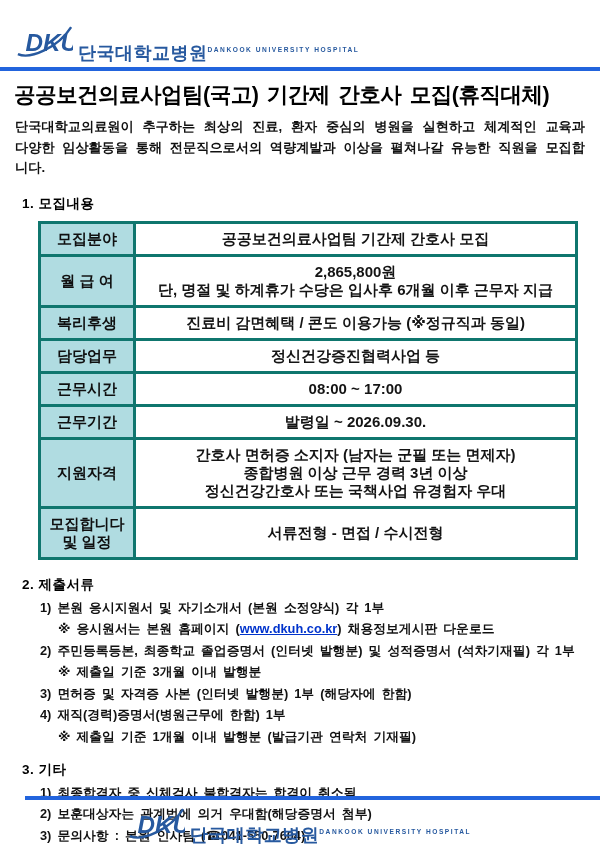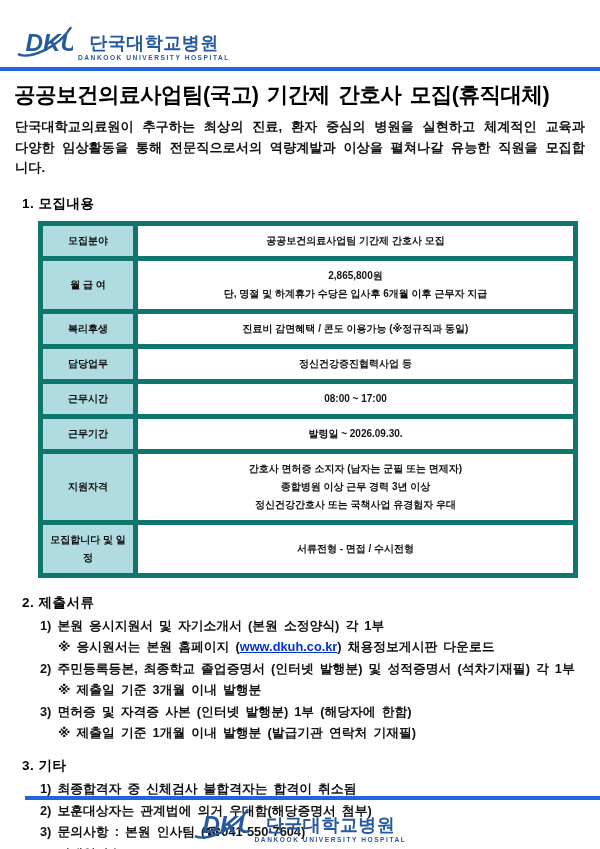--- a/index.html
+++ b/index.html
@@ -4,39 +4,39 @@
 <style>
   * { margin:0; padding:0; box-sizing:border-box; }
   html,body { background:#fff; }
   body { font-family:"Liberation Sans","DejaVu Sans",sans-serif; color:#1a1a1a; }
   .page { position:relative; width:600px; height:849px; background:#fff; overflow:hidden;border-radius:16px; }
 
   
   .header { padding:27px 0 0 17px; }
   .logo { display:flex; align-items:flex-end; gap:5px; height:36px; }
   .logo-mark { flex:0 0 auto; }
-  .logo-text { display:flex; flex-direction:column; line-height:1; padding-bottom:1px;align-items:center; }
+  .logo-text { display:flex; flex-direction:row; line-height:1; padding-bottom:1px; }
   .logo-ko { font-size:18px; font-weight:bold; color:#27599f; letter-spacing:0.5px; }
   .logo-en { font-size:6.6px; font-weight:bold; color:#27599f; letter-spacing:1.55px; margin-top:3px; }
   .rule { height:4px; background:#2264dd; margin-top:4px; }
   .rule-top { width:100%; }
 
   
   .doc-title { margin:9px 14px 0 14px; font-size:21.5px; font-weight:bold; color:#000;
                letter-spacing:-0.5px; word-spacing:3px; white-space:nowrap; }
   .doc-intro { margin:8px 15px 0 15px; font-size:13.2px; font-weight:700; line-height:20.5px;
                text-align:justify; word-spacing:3.5px; color:#111; }
 
   
   .sec-heading { margin:16px 0 0 22px; font-size:13.5px; font-weight:bold; color:#000; letter-spacing:0.5px; }
 
   
   table.recruit { margin:8px 0 0 38px; width:540px; border-collapse:collapse;
                   border:2px solid #3c3c3c; table-layout:fixed; }
-  table.recruit th, table.recruit td { border:5px solid #0f766e; font-size:10px;
+  table.recruit th, table.recruit td { border:3px solid #0f766e; font-size:15px;
                   text-align:center; vertical-align:middle; padding:6px 4px; line-height:18px; }
   table.recruit th { width:95px; background:#b0dce1; font-weight:600; color:#0f0f0f; }
   table.recruit td { font-weight:600; color:#141414; }
 
   
   .doc-list { margin-top:5px; }
   .doc-line { font-size:12.8px; font-weight:600; line-height:17px; margin-bottom:4.5px;
               word-spacing:2.5px; color:#111; }
   .indent1 { padding-left:40px; }
   .indent2 { padding-left:58px; }
@@ -128,20 +128,21 @@
       </tbody>
   </table>
 
   <div class="sec-heading">2. 제출서류</div>
   <div class="doc-list">
       <div class="doc-line indent1"><span>1) 본원 응시지원서 및 자기소개서 (본원 소정양식) 각 1부</span></div>
       <div class="doc-line indent2"><span>※ 응시원서는 본원 홈페이지 (</span><a href="#" class="doc-link">www.dkuh.co.kr</a><span>) 채용정보게시판 다운로드</span></div>
       <div class="doc-line indent1"><span>2) 주민등록등본, 최종학교 졸업증명서 (인터넷 발행분) 및 성적증명서 (석차기재필) 각 1부</span></div>
       <div class="doc-line indent2"><span>※ 제출일 기준 3개월 이내 발행분</span></div>
       <div class="doc-line indent1"><span>3) 면허증 및 자격증 사본 (인터넷 발행분) 1부 (해당자에 한함)</span></div>
+      <div class="doc-line indent1"><span>4) 재직(경력)증명서(병원근무에 한함) 1부</span></div>
       <div class="doc-line indent2"><span>※ 제출일 기준 1개월 이내 발행분 (발급기관 연락처 기재필)</span></div>
     </div>
 
   <div class="sec-heading">3. 기타</div>
   <div class="doc-list">
       <div class="doc-line indent1"><span>1) 최종합격자 중 신체검사 불합격자는 합격이 취소됨</span></div>
       <div class="doc-line indent1"><span>2) 보훈대상자는 관계법에 의거 우대함(해당증명서 첨부)</span></div>
       <div class="doc-line indent1"><span>3) 문의사항 : 본원 인사팀 (☎041-550-7604)</span></div>
       <div class="doc-line indent1"><span>4) 이메일접수 : </span><a href="#" class="doc-link">rec4@dkuh.co.kr</a></div>
     </div>

